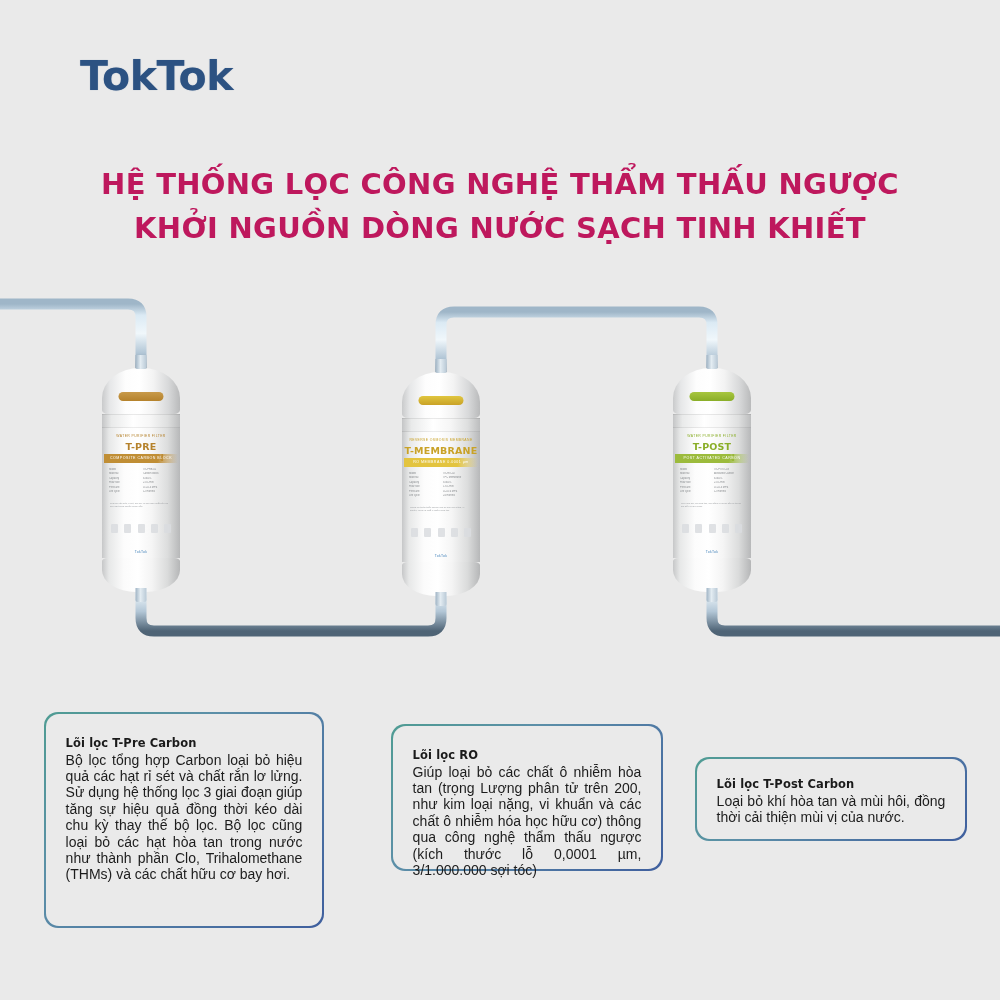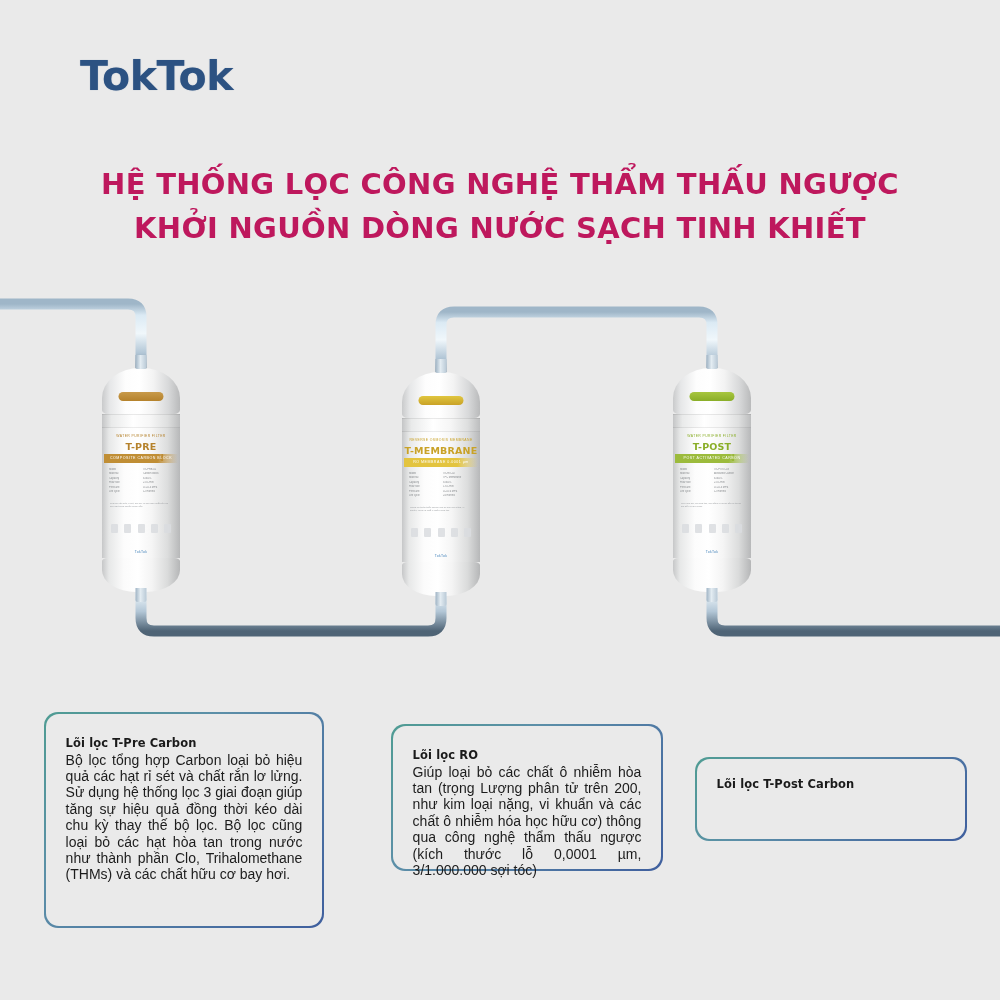--- a/index.html
+++ b/index.html
@@ -345,14 +345,15 @@
 <div class="infobox" id="infobox-1" style="left: 391px; top: 724px; width: 272px; height: 147px; background: linear-gradient(135deg, rgb(79, 156, 147) 0%, rgb(92, 143, 168) 35%, rgb(63, 95, 158) 100%);">
   <div class="inner">
     <p class="ib-title">Lõi lọc RO</p>
     <p class="ib-text">Giúp loại bỏ các chất ô nhiễm hòa tan (trọng Lượng phân tử trên 200, như kim loại nặng, vi khuẩn và các chất ô nhiễm hóa học hữu cơ) thông qua công nghệ thẩm thấu ngược (kích thước lỗ 0,0001 µm, 3/1.000.000 sợi tóc)</p>
   </div>
 </div>
 
 <div class="infobox" id="infobox-2" style="left: 695px; top: 757px; width: 272px; height: 84px; background: linear-gradient(135deg, rgb(79, 156, 147) 0%, rgb(92, 143, 168) 35%, rgb(63, 95, 158) 100%);">
   <div class="inner" style="padding-top:18px;">
     <p class="ib-title">Lõi lọc T-Post Carbon</p>
+    <p class="ib-text">Loại bỏ khí hòa tan và mùi hôi, đồng thời cải thiện mùi vị của nước.</p>
   </div>
 </div>
 
 </body></html>

